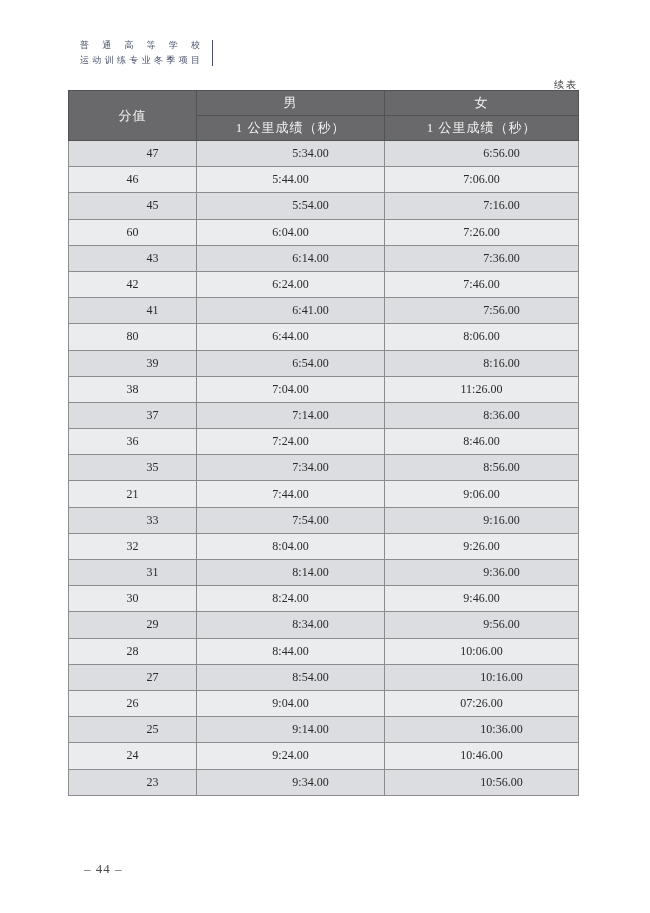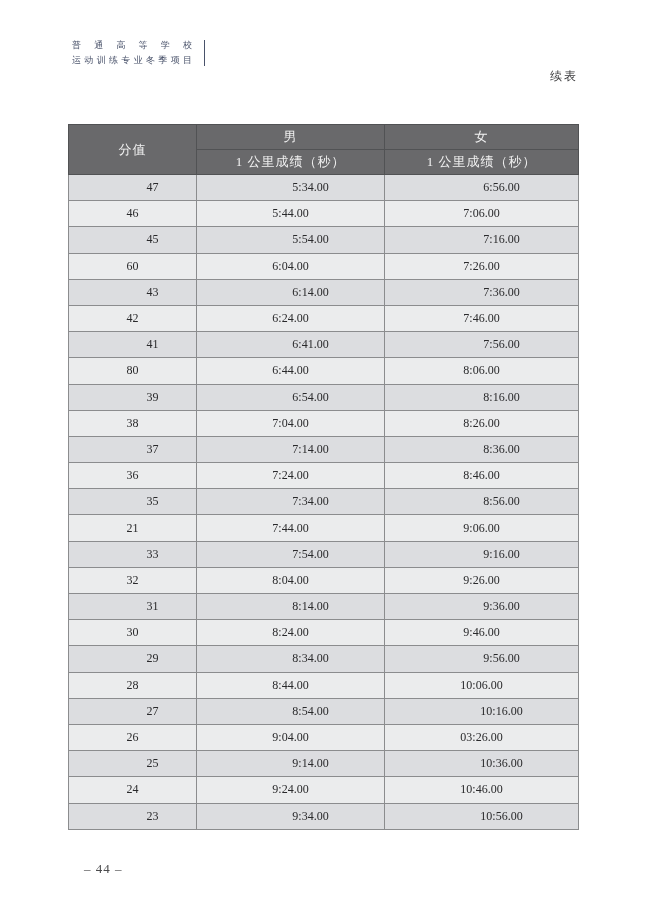--- a/index.html
+++ b/index.html
@@ -18,21 +18,21 @@
   .page {
     position: relative;
     width: 650px;
     height: 913px;
     background: #ffffff;
     font-family: "Liberation Serif", "DejaVu Serif", serif;
     overflow: hidden;
   }
   .doc-header {
     position: absolute;
-    left: 72px;
+    left: 80px;
     top: 38px;
     display: flex;
     align-items: center;
   }
   .doc-header-left {
     width: 120px;
     font-size: 9px;
     color: var(--doc-header-text);
   }
   .doc-header-left .jline {
@@ -48,31 +48,31 @@
   }
   .doc-header-right {
     font-size: 9.5px;
     color: var(--doc-header-text);
     letter-spacing: 0.6px;
     white-space: nowrap;
   }
   .continued {
     position: absolute;
     left: 68px;
-    top: 68px;
+    top: 78px;
     width: 510px;
     text-align: right;
-    font-size: 12px;
+    font-size: 10px;
     color: var(--muted-text);
     letter-spacing: 2px;
   }
   table.score-table {
     position: absolute;
     left: 68px;
-    top: 124px;
+    top: 90px;
     width: 510px;
     border-collapse: collapse;
     table-layout: fixed;
   }
   .score-table col.c1 { width: 128px; }
   .score-table col.c2 { width: 188px; }
   .score-table col.c3 { width: 194px; }
   .score-table thead th {
     background: var(--header-bg);
     color: var(--header-text);
@@ -177,21 +177,21 @@
           <td>8:06.00</td>
         </tr>
         <tr class="dark">
           <td>39</td>
           <td>6:54.00</td>
           <td>8:16.00</td>
         </tr>
         <tr class="light">
           <td>38</td>
           <td>7:04.00</td>
-          <td>8:26.00</td>
+          <td>11:26.00</td>
         </tr>
         <tr class="dark">
           <td>37</td>
           <td>7:14.00</td>
           <td>8:36.00</td>
         </tr>
         <tr class="light">
           <td>36</td>
           <td>7:24.00</td>
           <td>8:46.00</td>
@@ -237,21 +237,21 @@
           <td>10:06.00</td>
         </tr>
         <tr class="dark">
           <td>27</td>
           <td>8:54.00</td>
           <td>10:16.00</td>
         </tr>
         <tr class="light">
           <td>26</td>
           <td>9:04.00</td>
-          <td>03:26.00</td>
+          <td>07:26.00</td>
         </tr>
         <tr class="dark">
           <td>25</td>
           <td>9:14.00</td>
           <td>10:36.00</td>
         </tr>
         <tr class="light">
           <td>24</td>
           <td>9:24.00</td>
           <td>10:46.00</td>

